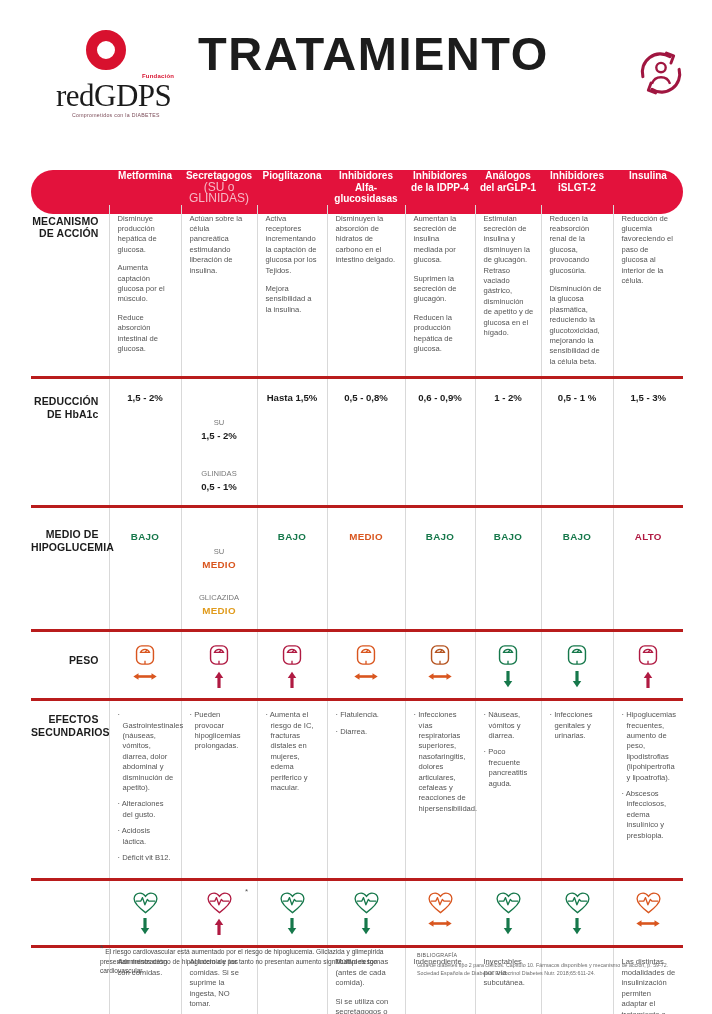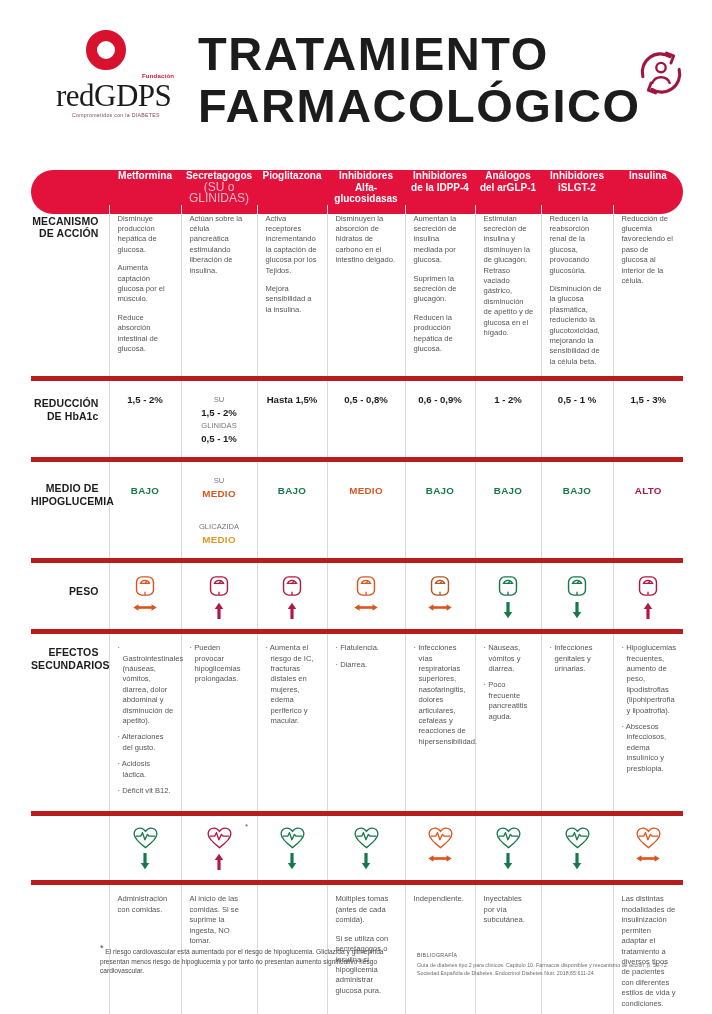--- a/index.html
+++ b/index.html
@@ -70,28 +70,28 @@
     font-size:7.6px;line-height:10.4px;color:#555;
     border-left:1px solid #d9d9d9;
     padding:9px 7px 9px 8px !important;
   }
   .datacell p{margin:0 0 8px 0;}
   .datacell p:last-child{margin-bottom:0;}
   .datacell ul{margin:0;padding:0;list-style:none;}
   .datacell li{margin:0 0 6px 0;text-indent:-5px;padding-left:5px;}
   .datacell li:before{content:"· ";}
 
-  .rowsep td{border-top:5px solid #b91c1c;}
+  .rowsep td{border-top:3px solid #b91c1c;}
 
   .center-cell{
     text-align:center;border-left:1px solid #d9d9d9;
     font-size:9.6px;font-weight:bold;color:#1c1c1c;
     padding:12px 3px !important;line-height:13px;vertical-align:middle;
   }
-  .center-cell .small{font-size:7.6px;font-weight:normal;color:#777;display:block;}
+  .center-cell .small{font-size:7.6px;font-weight:normal;color:#777;display:block;margin-top:25px;}
   .risk{font-size:9.8px;font-weight:bold;letter-spacing:.3px;}
   .risk.bajo{color:#16784b;}
   .risk.medio{color:#d9561f;}
   .risk.alto{color:#b01a42;}
   .risk.medio-amber{color:#e09b1c;}
 
   .icon-cell{
     text-align:center;border-left:1px solid #d9d9d9;vertical-align:middle;
     padding:10px 2px !important;position:relative;
   }
@@ -119,21 +119,20 @@
 
     <div class="logo">
       <div class="logo-ring"></div>
       <div class="logo-fundacion">Fundación</div>
       <div class="logo-word">redGDPS</div>
       <div class="logo-claim">Comprometidos con la DIABETES</div>
     </div>
 
     <div class="title-block">
       <div class="title-line">TRATAMIENTO</div>
-      <div class="title-line">FARMACOLÓGICO</div>
     </div>
 
     <svg class="cycle-icon" viewBox="0 0 64 64">
       <path d="M12 36 a20 20 0 0 1 30-22" fill="none" stroke="#a01640" stroke-width="3.4" stroke-linecap="round"></path>
       <path d="M52 28 a20 20 0 0 1 -30 22" fill="none" stroke="#a01640" stroke-width="3.4" stroke-linecap="round"></path>
       <path d="M38 10 l8 3 -3 8" fill="none" stroke="#a01640" stroke-width="3.2" stroke-linecap="round" stroke-linejoin="round"></path>
       <path d="M26 54 l-8 -3 3 -8" fill="none" stroke="#a01640" stroke-width="3.2" stroke-linecap="round" stroke-linejoin="round"></path>
       <circle cx="32" cy="26" r="5.2" fill="none" stroke="#a01640" stroke-width="2.6"></circle>
       <path d="M22 44 a10.5 10.5 0 0 1 20 0" fill="none" stroke="#a01640" stroke-width="2.6"></path>
     </svg>

